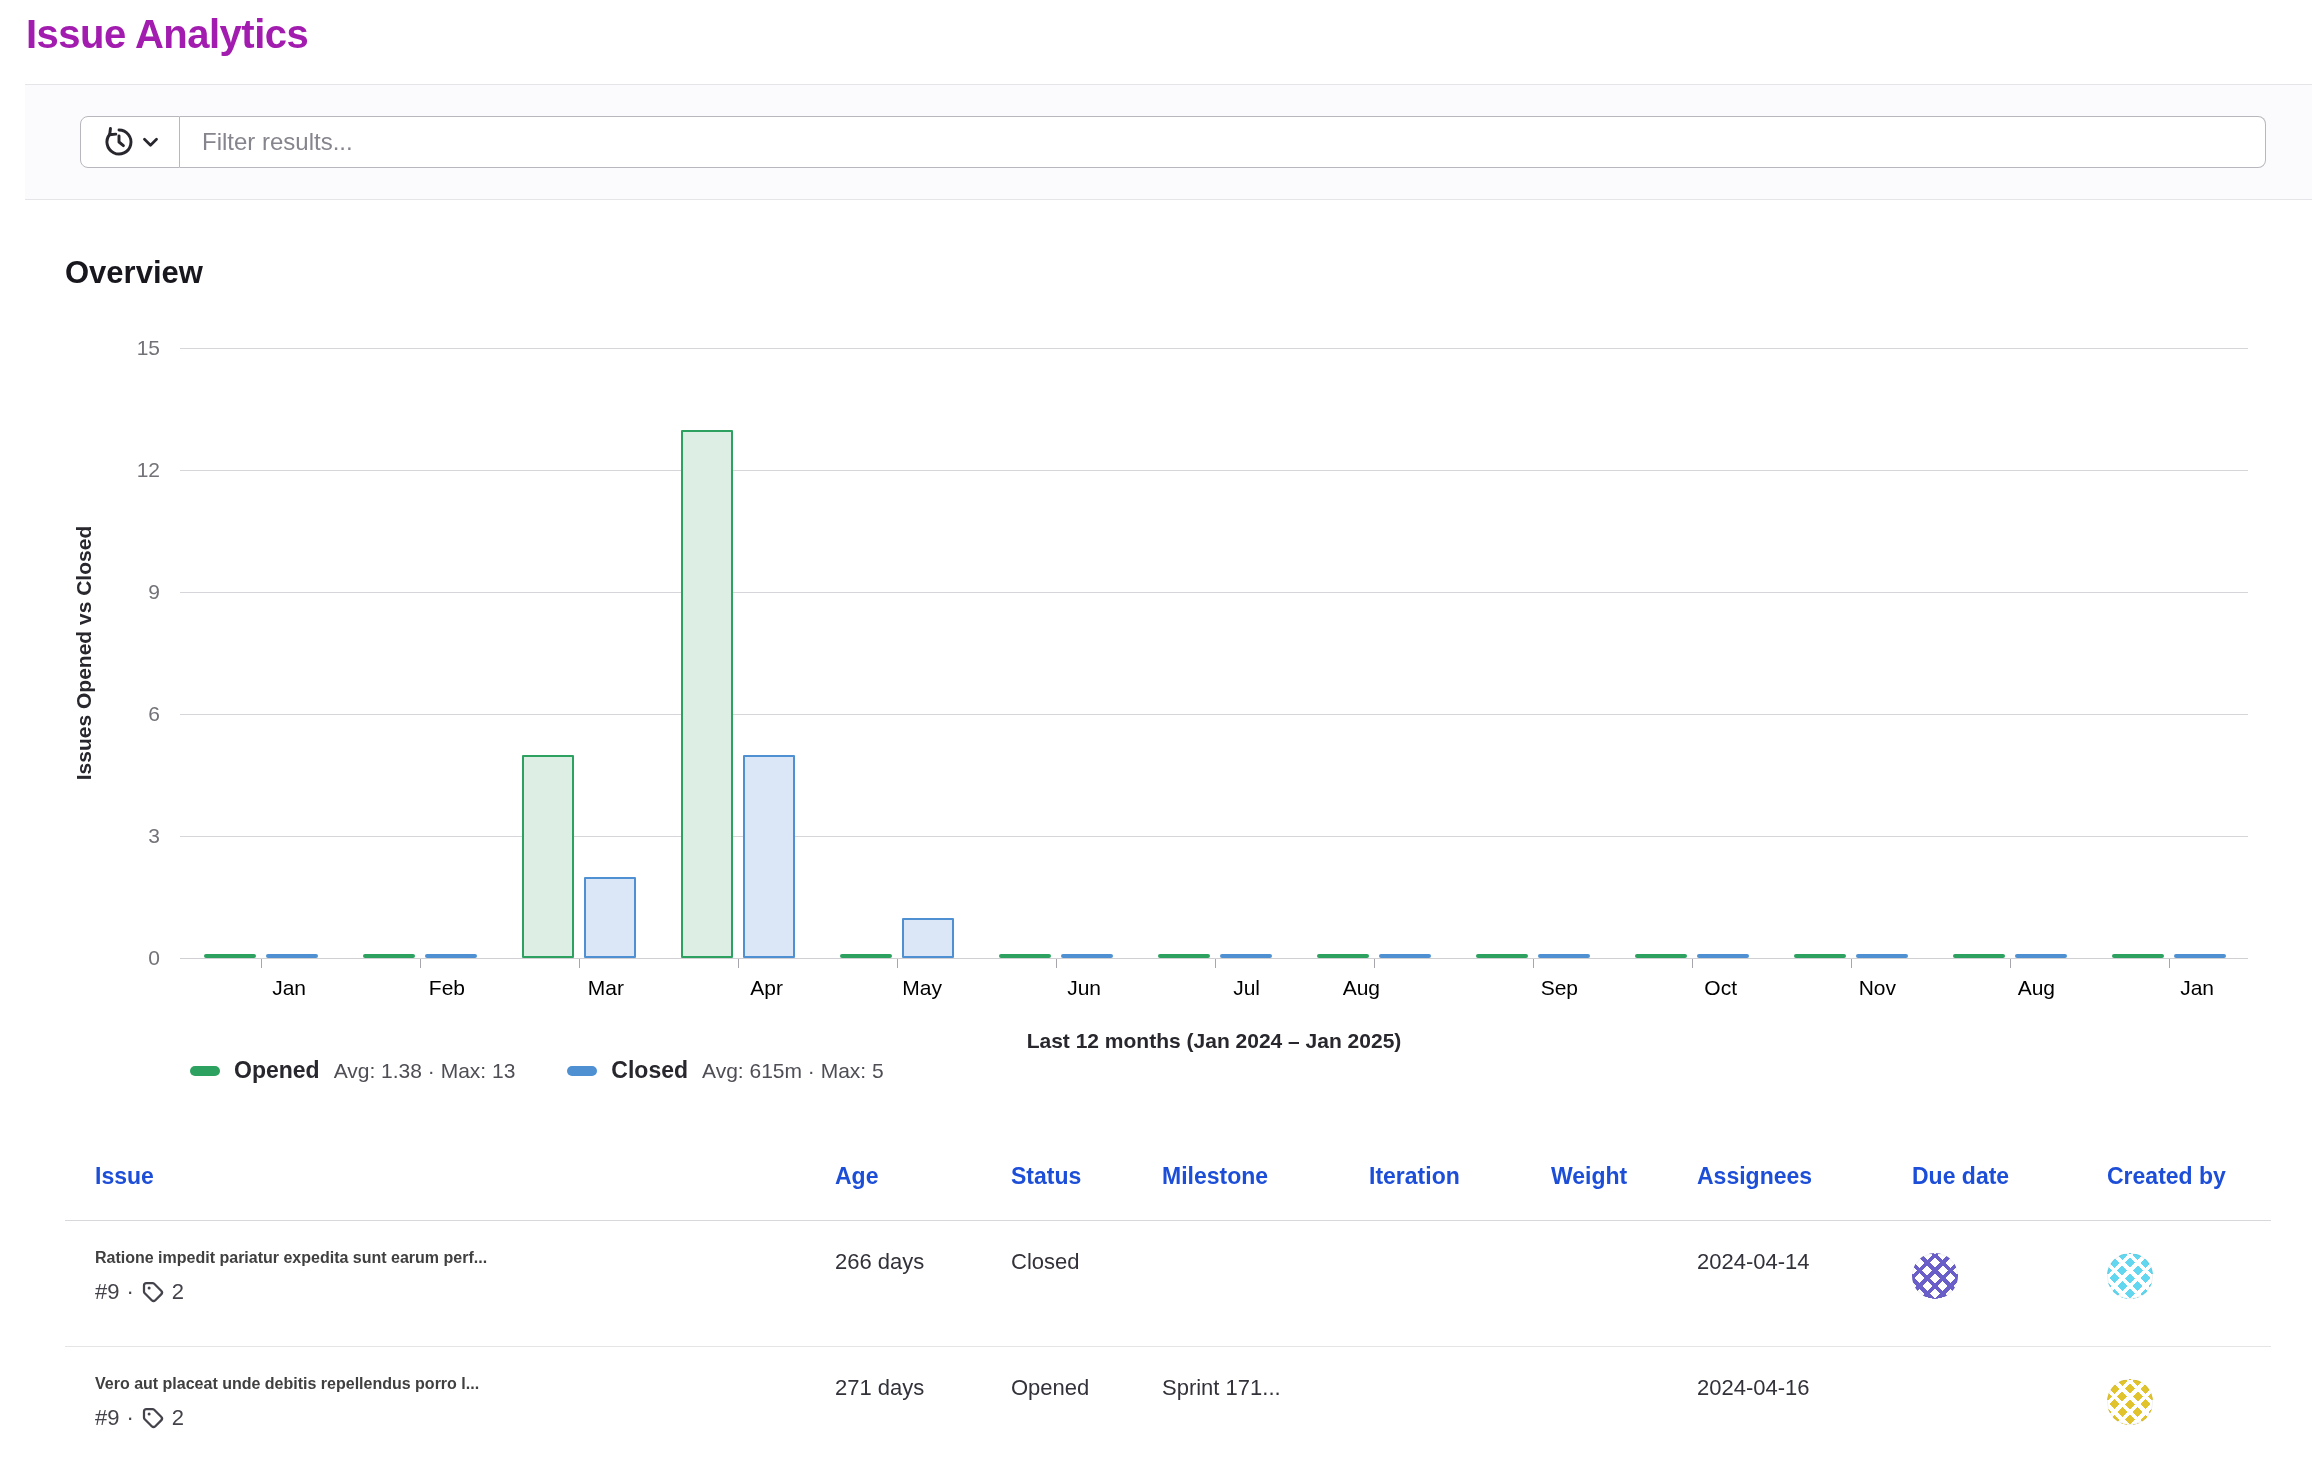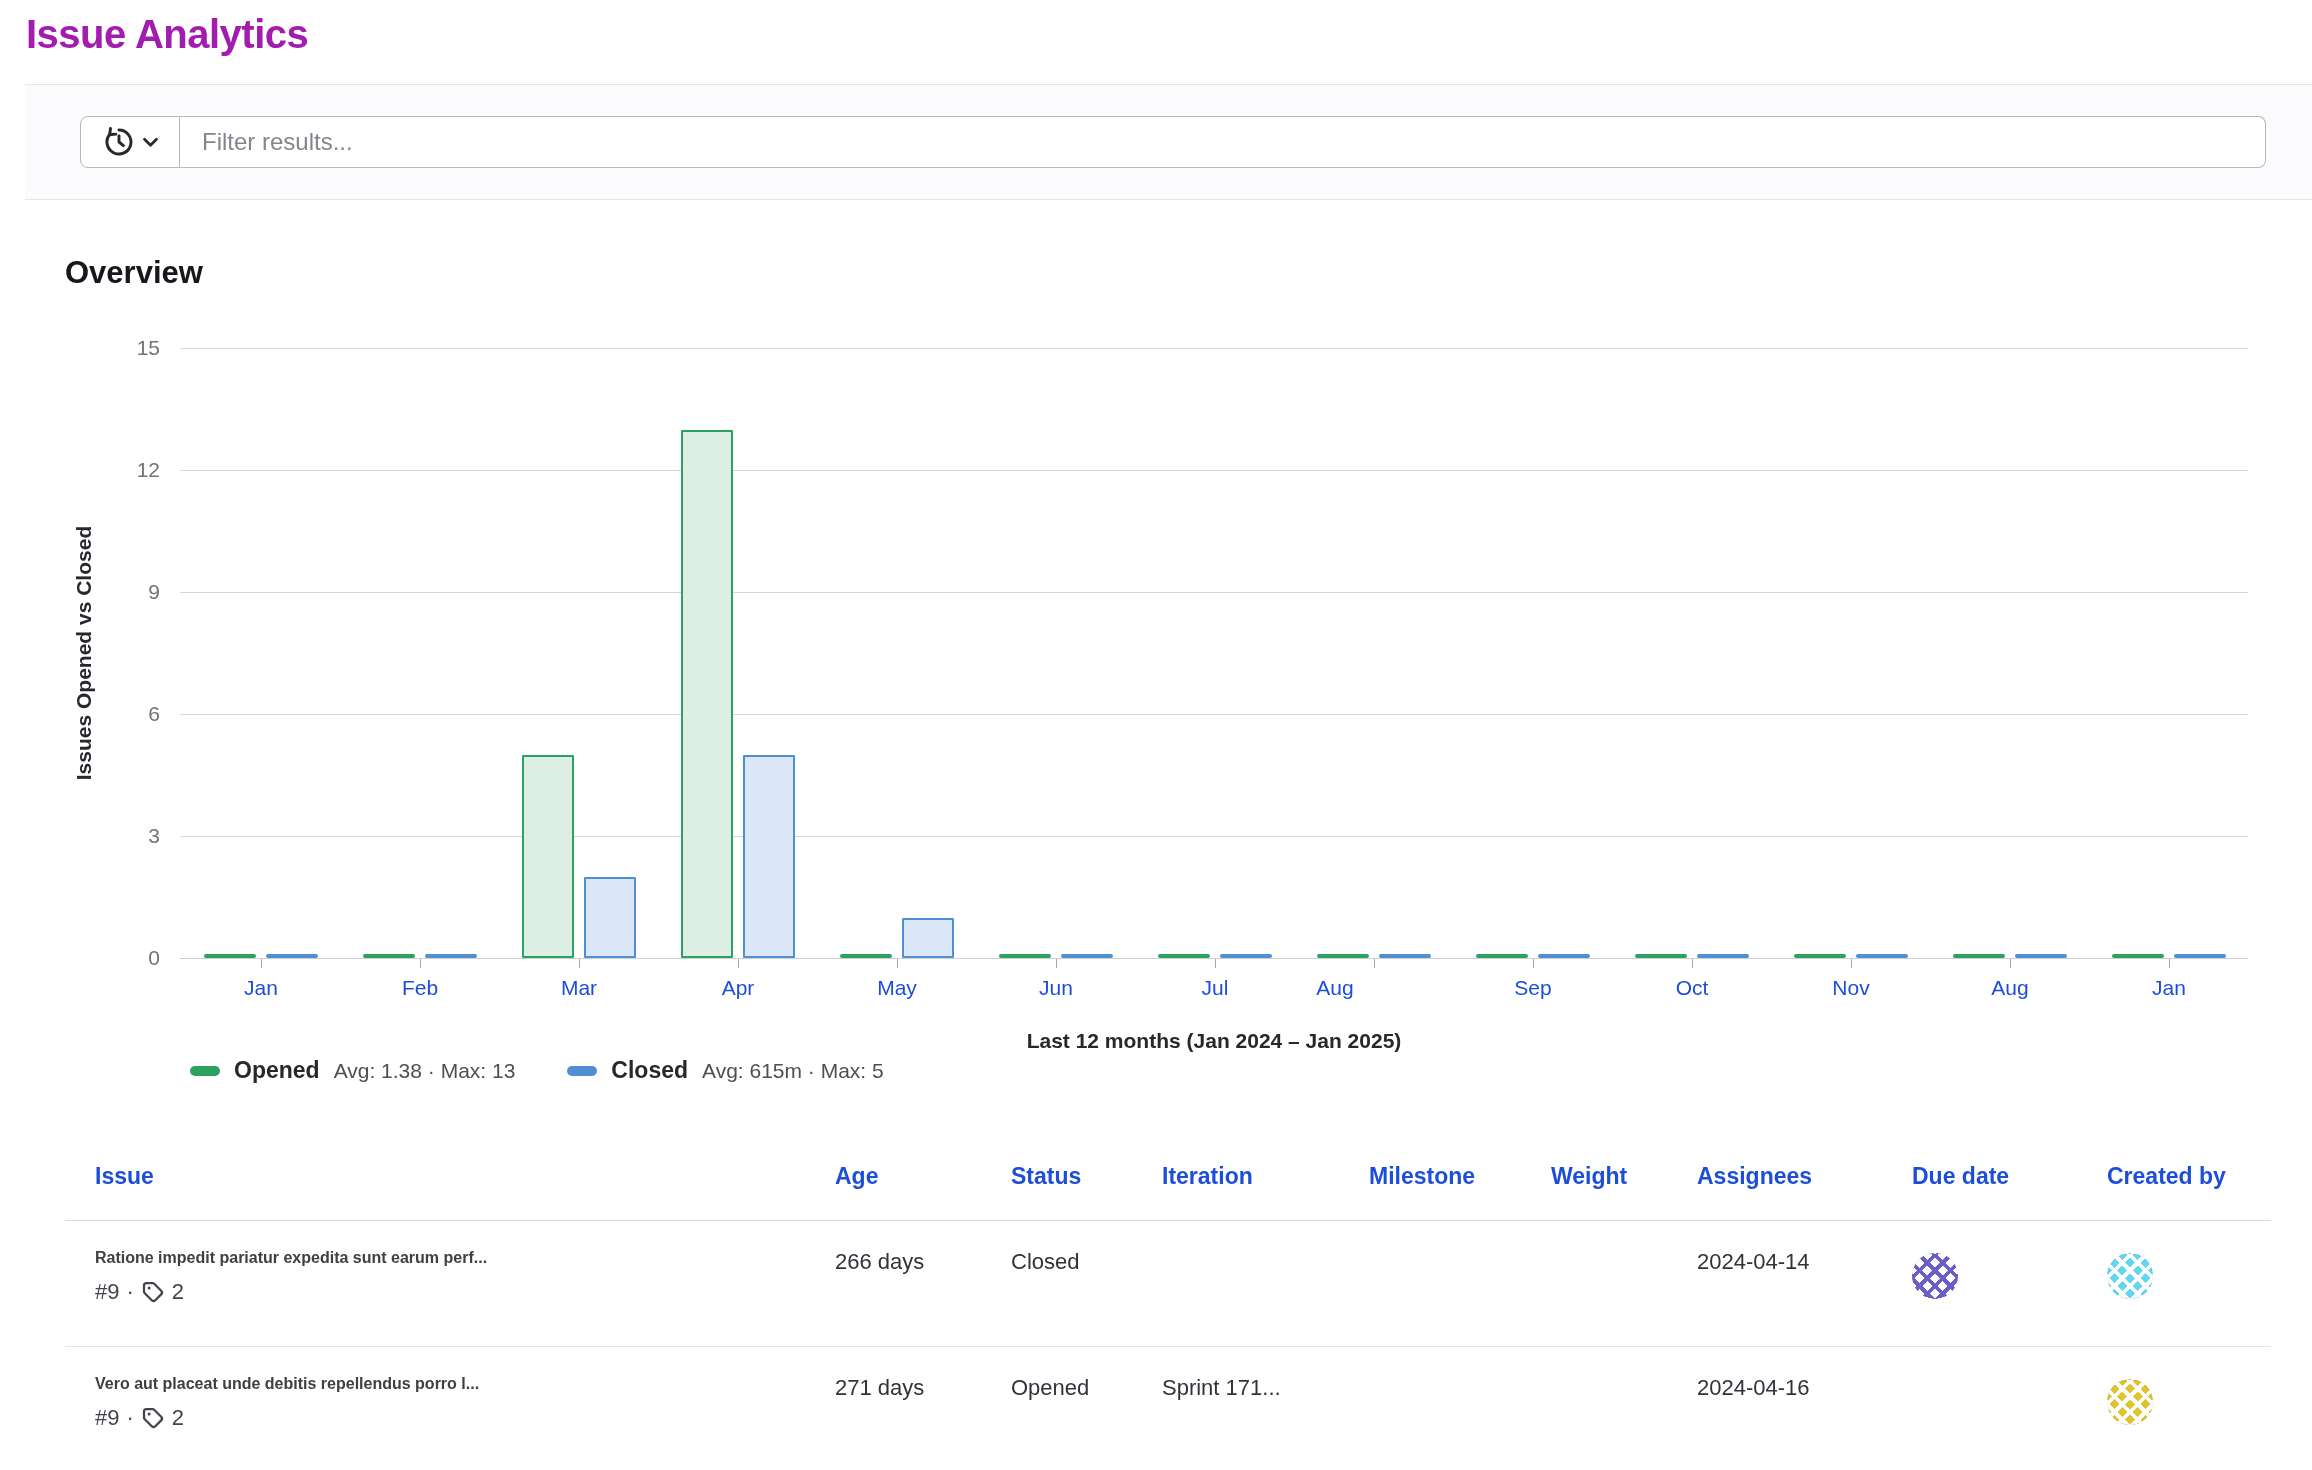--- a/index.html
+++ b/index.html
@@ -45,21 +45,21 @@
     transform:translateY(-50%);left:90px;
   }
   .y-axis-title{
     position:absolute;left:84px;top:362px;transform:translate(-50%,-50%) rotate(-90deg);
     white-space:nowrap;font-weight:700;font-size:21px;color:#28272d;
   }
   .bar{position:absolute;width:52px;box-sizing:border-box;border:2px solid;border-radius:1px;}
   .bar.zero{border:none;border-radius:2px;}
   .xtick{position:absolute;width:1px;height:9px;background:#a7a6ac;}
   .month-label{
-    position:absolute;width:90px;text-align:center;font-size:21px;color:#1d4ed8;
+    position:absolute;width:90px;text-align:right;font-size:21px;color:#000000;
   }
   .x-axis-title{
     position:absolute;left:180px;width:2068px;top:738px;text-align:center;
     font-size:21px;font-weight:700;color:#28272d;
   }
   .legend{
     position:absolute;left:190px;top:766px;display:flex;align-items:center;gap:16px;
   }
   .legend-item{display:flex;align-items:center;gap:14px;cursor:pointer;}
   .legend-item + .legend-item{margin-left:36px;}
@@ -203,22 +203,22 @@
       <span class="legend-stats">Avg: 615m · Max: 5</span>
     </div>
   </div>
 </div>
 
 <div class="issues-table">
   <div class="tr head">
     <div class="th first">Issue</div>
     <div class="th">Age</div>
     <div class="th">Status</div>
+    <div class="th">Milestone</div>
     <div class="th">Iteration</div>
-    <div class="th">Milestone</div>
     <div class="th">Weight</div>
     <div class="th">Assignees</div>
     <div class="th">Due date</div>
     <div class="th">Created by</div>
   </div>
 
   <div class="tr row">
     <div class="td first">
       <div class="issue-title">Ratione impedit pariatur expedita sunt earum perf...</div>
       <div class="issue-meta">

